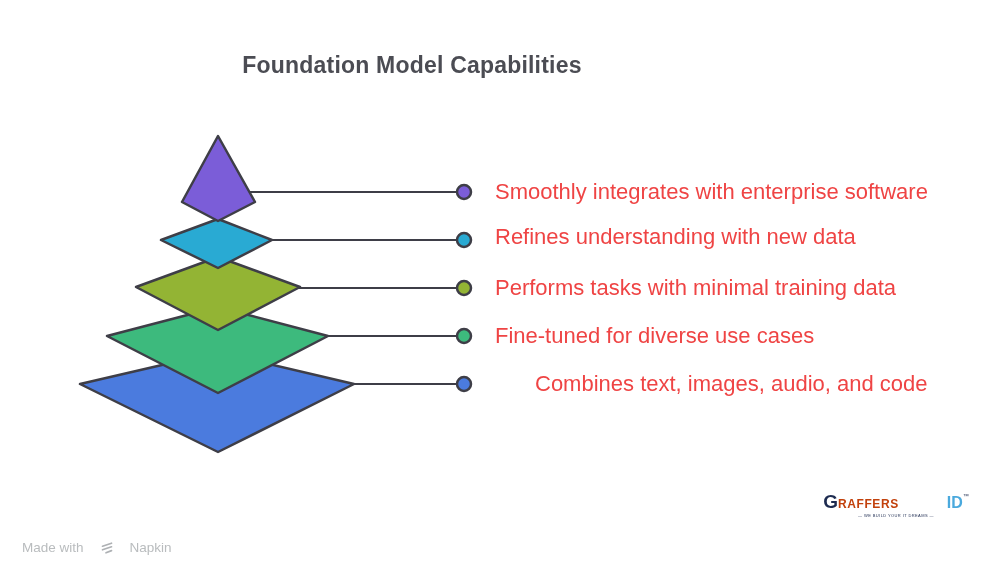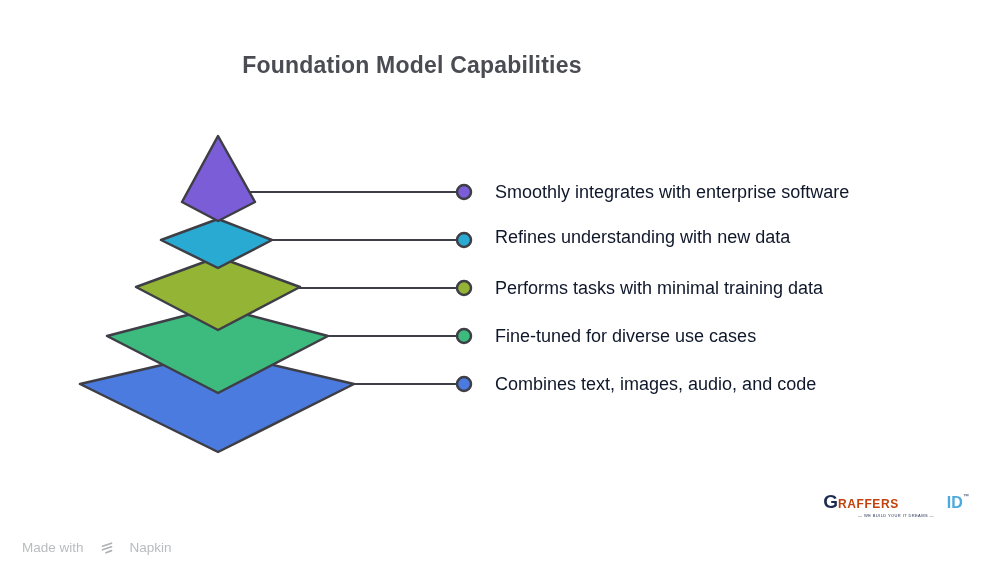--- a/index.html
+++ b/index.html
@@ -42,29 +42,29 @@
   }
   .dot {
     stroke: #3e3e47;
     stroke-width: 2.5;
   }
   .callout-label {
     position: absolute;
     left: 495px;
     height: 22px;
     line-height: 22px;
-    font-size: 18px;
-    color: #0f172a;
+    font-size: 22px;
+    color: #ef4444;
     white-space: nowrap;
   }
   .label-0 { top: 181px; }
   .label-1 { top: 226px; text-align: right; }
   .label-2 { top: 277px; }
   .label-3 { top: 325px; }
-  .label-4 { top: 373px; }
+  .label-4 { top: 373px; margin-left: 40px; }
 
   .made-with {
     position: absolute;
     left: 22px;
     top: 540px;
     display: flex;
     align-items: center;
     gap: 16px;
     font-size: 13.5px;
     color: #b9bcbe;

